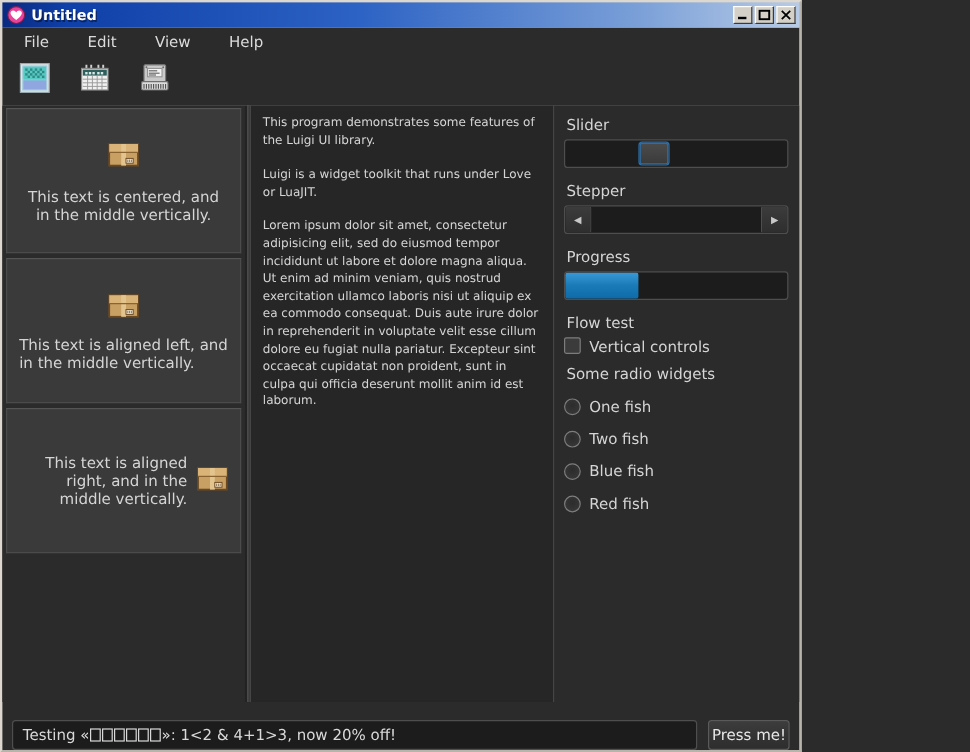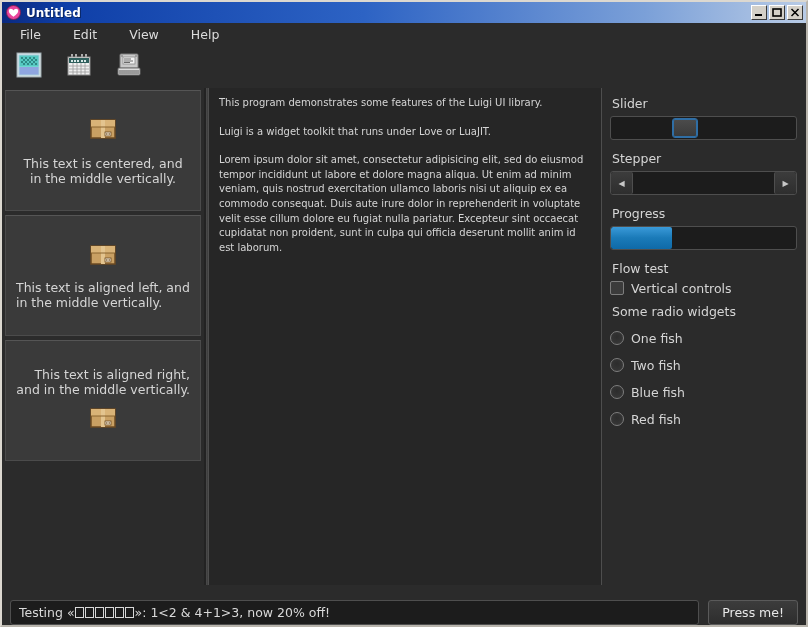--- a/index.html
+++ b/index.html
@@ -7,21 +7,21 @@
     width: 808px; height: 627px;
     background: #2b2b2b;
     font-family: "DejaVu Sans", sans-serif;
     overflow: hidden;
   }
 
   
   #window {
     position: absolute;
     left: 0; top: 0;
-    width: 808px; height: 627px;
+    width: 668px; height: 627px;
     background: #d4d0c8;
     border: 2px solid #b8b4ac;
     border-top: 2px solid #dcd8d0;
     border-left: 2px solid #dcd8d0;
     display: flex;
     flex-direction: column;
   }
 
   
   #titlebar {
@@ -145,21 +145,21 @@
     width: 100%;
     align-items: center;
     gap: 8px;
   }
   .cell-inner.vert {
     flex-direction: column;
     justify-content: center;
     gap: 10px;
   }
   .cell-inner.left-al { flex-direction: column; justify-content: flex-start; }
-  .cell-inner.right-al { flex-direction: column; }
+  .cell-inner.right-al { flex-direction: row; }
   .cell-text {
     color: #d5d5d5;
     font-size: 12.5px;
     line-height: 15px;
     font-family: "DejaVu Sans", sans-serif;
   }
   .cell-text.c { text-align: center; }
   .cell-text.l { text-align: left; }
   .cell-text.r { text-align: right; }
 
@@ -290,21 +290,21 @@
   }
   .chk-label, .radio-label {
     color: #d5d5d5;
     font-size: 12.5px;
     font-family: "DejaVu Sans", sans-serif;
   }
 
   
   .radio-row {
     display: flex;
-    align-items: flex-start;
+    align-items: center;
     gap: 7px;
     margin-bottom: 8px;
     cursor: pointer;
     margin-top: 12px;
   }
   .radio-circle {
     width: 14px; height: 14px;
     flex: 0 0 14px;
     background: radial-gradient(circle at 50% 40%, #2c2c2c, #3a3a3a);
     border: 1px solid #7d7d7d;
@@ -339,21 +339,21 @@
   .tofu {
     display: inline-block;
     width: 9px; height: 11px;
     border: 1px solid #d9d9d9;
     margin: 0 0.5px;
     vertical-align: -1px;
   }
   #press-btn {
     flex: 0 0 auto;
     height: 25px;
-    padding: 0 13px;
+    padding: 0 2px;
     background: linear-gradient(to bottom, #3c3c3c, #2d2d2d);
     border: 1px solid #5a5a5a;
     border-radius: 3px;
     color: #e8e8e8;
     font-size: 12.5px;
     cursor: pointer;
     display: flex;
     align-items: center;
     font-family: "DejaVu Sans", sans-serif;
   }

